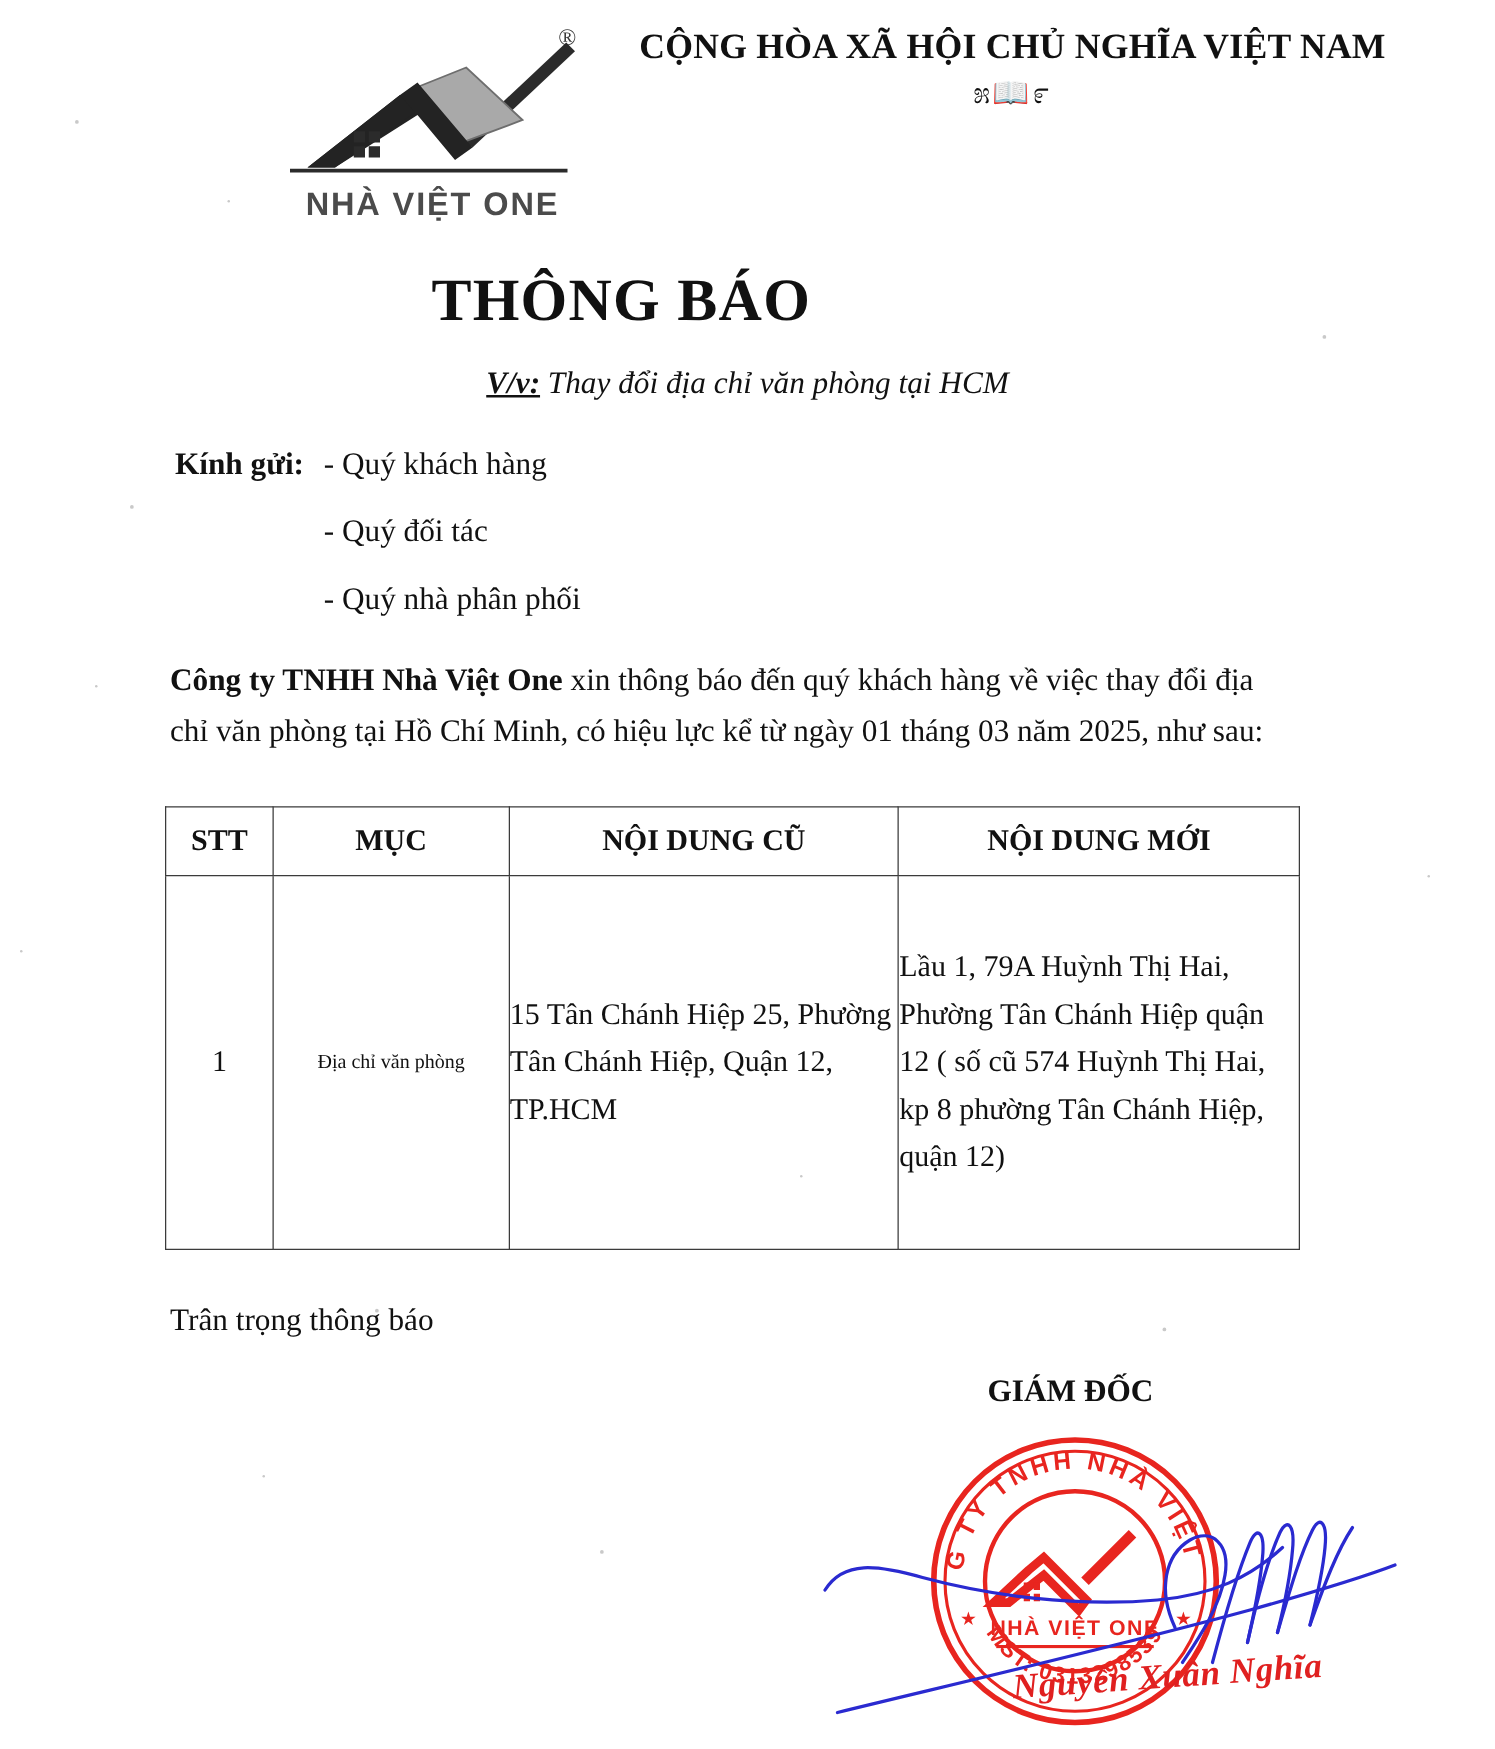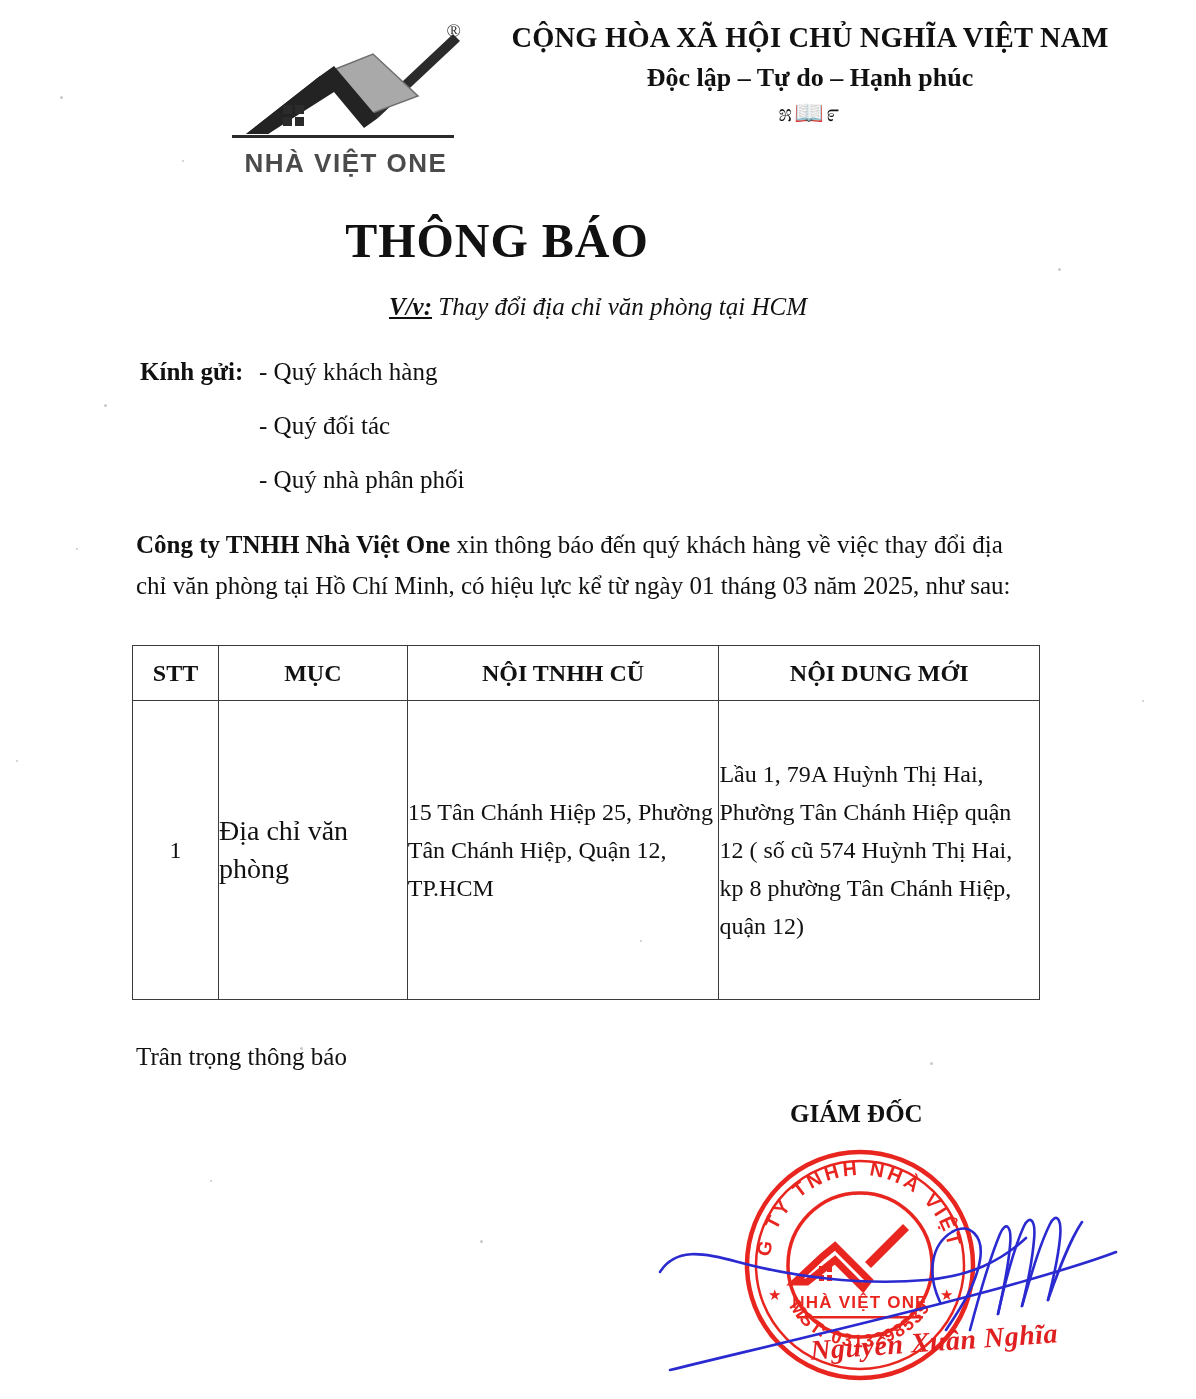--- a/index.html
+++ b/index.html
@@ -174,22 +174,22 @@
   .col-old { width: 278px; }
   .col-new { width: 286px; }
 
   .cell-stt {
     text-align: center;
     font-size: 24px;
     vertical-align: middle;
     height: 298px;
   }
   .cell-muc {
-    text-align: left;
-    font-size: 28px;
+    text-align: center;
+    font-size: 16px;
     line-height: 38px;
     padding: 0 12px;
     vertical-align: middle;
     margin-left: 20px;
   }
   .cell-old {
     font-size: 24px;
     line-height: 38px;
     padding: 16px 10px 16px 18px;
     vertical-align: middle;
@@ -277,21 +277,20 @@
         <rect x="55" y="85" width="9" height="9" fill="#2b2b2b"></rect>
         <rect x="67" y="85" width="9" height="9" fill="#2b2b2b"></rect>
 
         <rect x="4" y="103" width="222" height="3" fill="#2b2b2b"></rect>
       </svg>
       <div class="logo-word">NHÀ VIỆT ONE</div>
     </div>
 
     <div class="state-block">
       <div class="state-line1">CỘNG HÒA XÃ HỘI CHỦ NGHĨA VIỆT NAM</div>
-      <div class="state-line2">Độc lập – Tự do – Hạnh phúc</div>
       <div class="state-divider">೫📖೯</div>
     </div>
   </div>
 
   <div class="doc-title">THÔNG BÁO</div>
   <div class="doc-subtitle">
     <span class="vv">V/v:</span>
     <span>Thay đổi địa chỉ văn phòng tại HCM</span>
   </div>
 
@@ -302,21 +301,21 @@
 
   <div class="body-par">
     <b>Công ty TNHH Nhà Việt One</b><span> xin thông báo đến quý khách hàng về việc thay đổi địa chỉ văn phòng tại Hồ Chí Minh, có hiệu lực kể từ ngày 01 tháng 03 năm 2025, như sau:</span>
   </div>
 
   <table class="tbl">
     <thead>
       <tr>
         <th class="col-stt">STT</th>
         <th class="col-muc">MỤC</th>
-        <th class="col-old">NỘI TNHH CŨ</th>
+        <th class="col-old">NỘI DUNG CŨ</th>
         <th class="col-new">NỘI DUNG MỚI</th>
       </tr>
     </thead>
     <tbody>
       <tr>
         <td class="cell-stt">1</td>
         <td class="cell-muc">Địa chỉ văn phòng</td>
         <td class="cell-old">15 Tân Chánh Hiệp 25, Phường Tân Chánh Hiệp, Quận 12, TP.HCM</td>
         <td class="cell-new">Lầu 1, 79A Huỳnh Thị Hai,  Phường Tân Chánh Hiệp quận 12 ( số cũ 574 Huỳnh Thị Hai, kp 8 phường Tân Chánh Hiệp, quận 12)</td>
       </tr>

